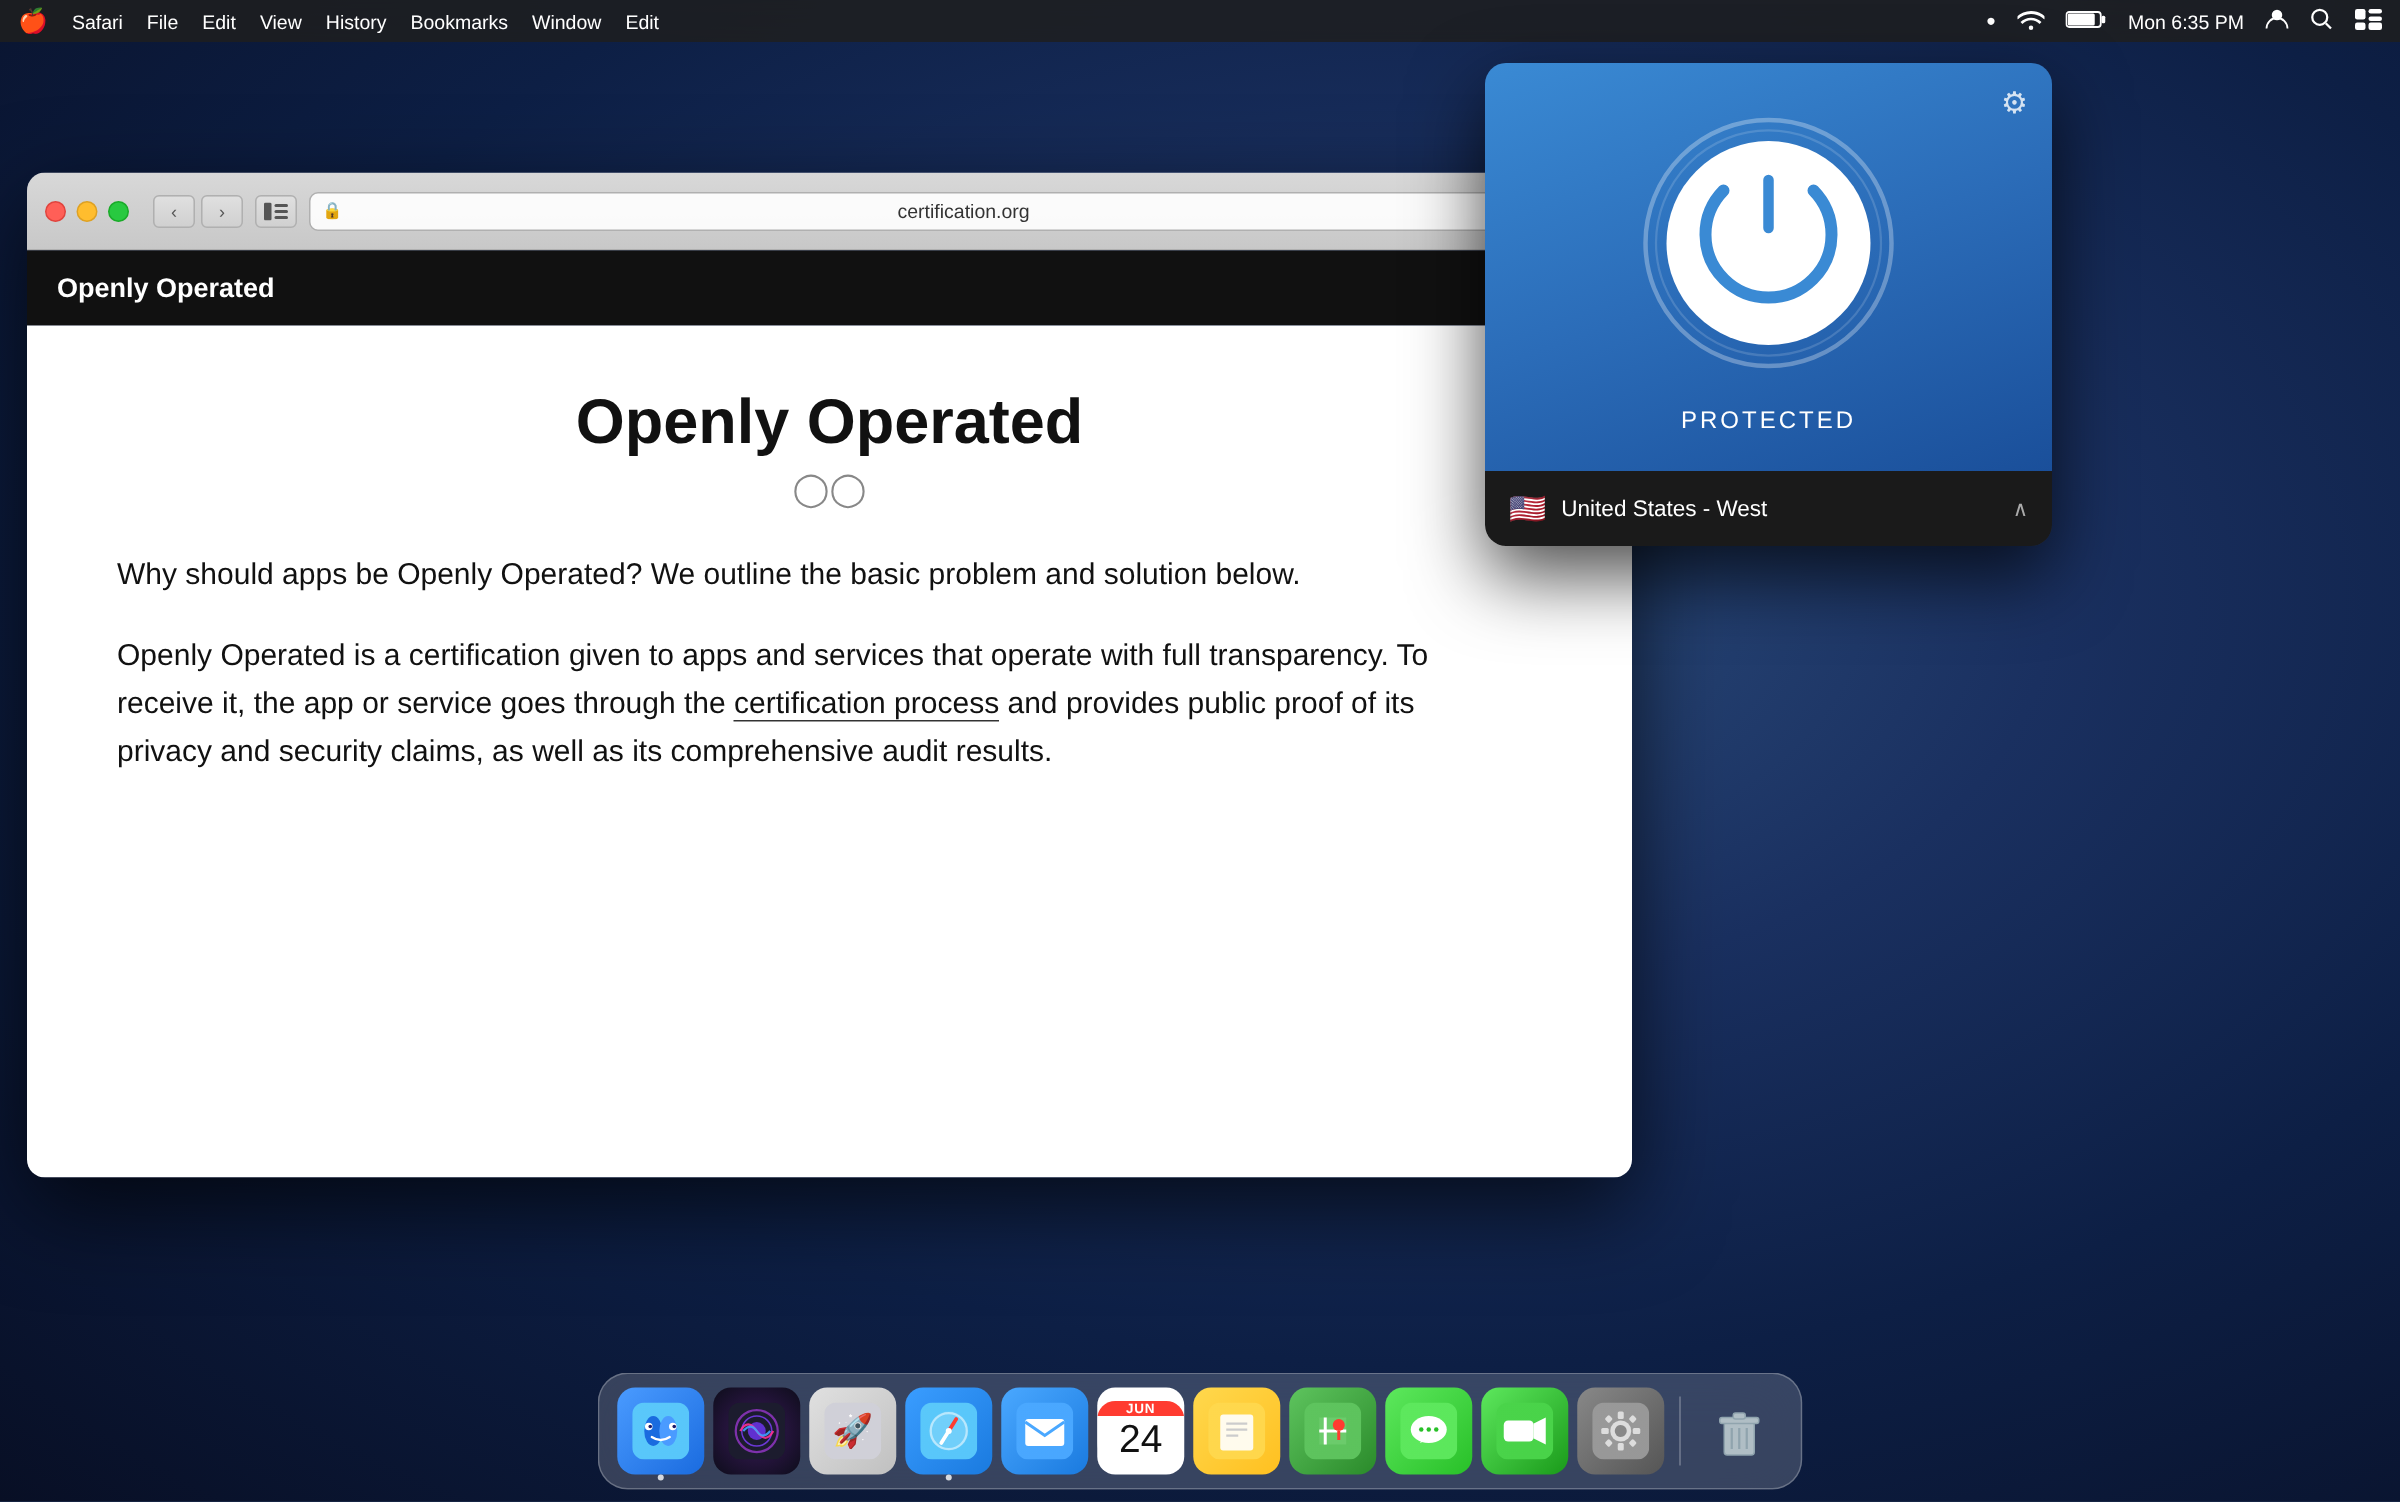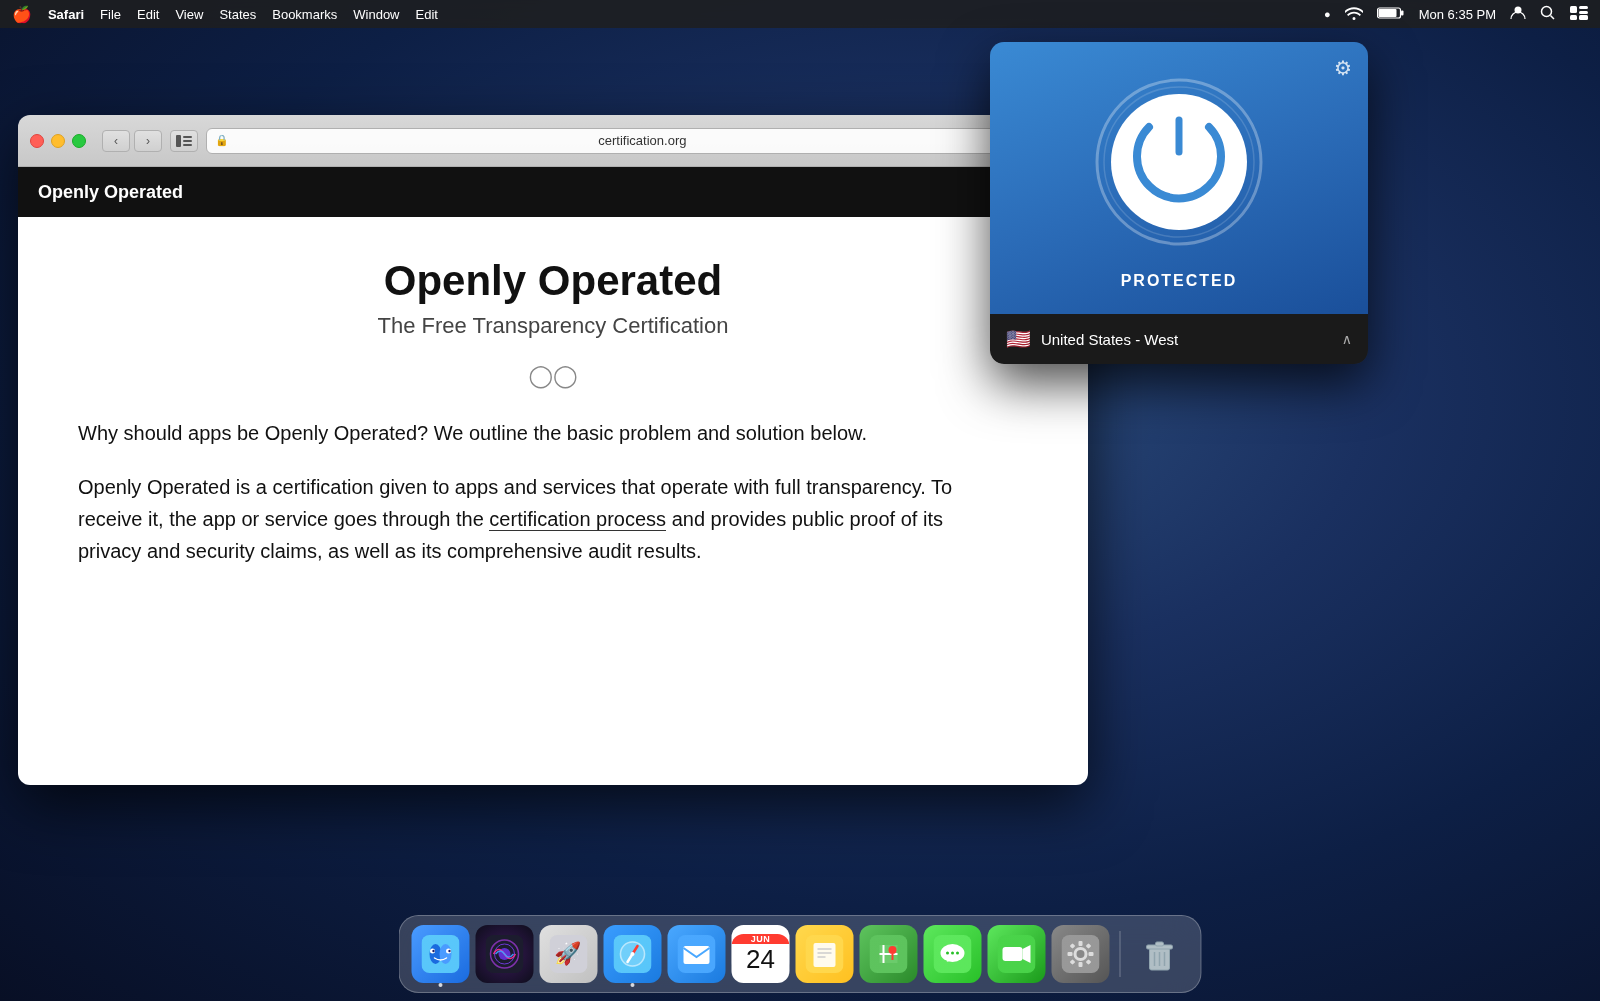--- a/index.html
+++ b/index.html
@@ -39,21 +39,21 @@
       gap: 16px;
     }
     .menubar-item {
       color: #fff;
       font-size: 13px;
       font-weight: 400;
       cursor: default;
       white-space: nowrap;
     }
     .menubar-item.bold {
-      font-weight: 700;
+      font-weight: 400;
     }
     .menubar-apple {
       font-size: 16px;
       color: #fff;
     }
     .menubar-right {
       display: flex;
       align-items: center;
       gap: 14px;
     }
@@ -268,21 +268,21 @@
     }
 
     .vpn-power-ring svg {
       width: 100%;
       height: 100%;
     }
 
     .vpn-status-text {
       color: #fff;
       font-size: 16px;
-      font-weight: 700;
+      font-weight: 400;
       letter-spacing: 2px;
       text-transform: uppercase;
       margin-top: 4px;
     }
 
     .vpn-footer {
       background: #1a1a1a;
       height: 50px;
       display: flex;
       align-items: center;
@@ -426,21 +426,21 @@
 
 <div class="desktop">
 
   <div class="menubar">
     <div class="menubar-left">
       <span class="menubar-apple">🍎</span>
       <span class="menubar-item bold">Safari</span>
       <span class="menubar-item">File</span>
       <span class="menubar-item">Edit</span>
       <span class="menubar-item">View</span>
-      <span class="menubar-item">States</span>
+      <span class="menubar-item">History</span>
       <span class="menubar-item">Bookmarks</span>
       <span class="menubar-item">Window</span>
       <span class="menubar-item">Edit</span>
     </div>
     <div class="menubar-right">
       <span class="menubar-right-item" style="font-size:11px;">●</span>
       <span class="menubar-right-item">
         <svg width="18" height="14" viewBox="0 0 18 14" fill="white">
           <path d="M9 11a1.5 1.5 0 1 1 0 3 1.5 1.5 0 0 1 0-3zm0-3.5C11.3 7.5 13.3 8.5 14.7 10l1.3-1.3C14.2 6.9 11.7 5.8 9 5.8s-5.2 1.1-7 2.9L3.3 10C4.7 8.5 6.7 7.5 9 7.5zm0-4.2c3.5 0 6.6 1.4 8.9 3.7l1.1-1.4C16.5 3 13 1.3 9 1.3S1.5 3 -1 5.6L.1 7c2.3-2.3 5.4-3.7 8.9-3.7z"></path>
         </svg>
@@ -503,21 +503,20 @@
         <span class="url-refresh">↻</span>
       </div>
     </div>
 
     <div class="site-nav">
       <span class="site-nav-title">Openly Operated</span>
     </div>
 
     <div class="page-content">
       <h1 class="page-title">Openly Operated</h1>
-      <p class="page-subtitle">The Free Transparency Certification</p>
       <div class="page-divider">◯◯</div>
       <div class="page-body">
         <p>Why should apps be Openly Operated? We outline the basic problem and solution below.</p>
         <p>Openly Operated is a certification given to apps and services that operate with full transparency. To receive it, the app or service goes through the <a class="page-link">certification process</a> and provides public proof of its privacy and security claims, as well as its comprehensive audit results.</p>
       </div>
     </div>
   </div>
 
   <div class="vpn-popup">
     <div class="vpn-body">

